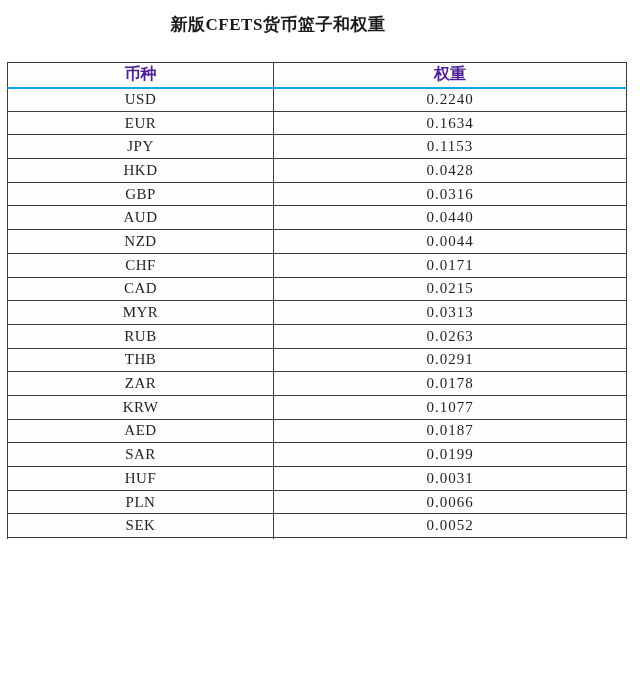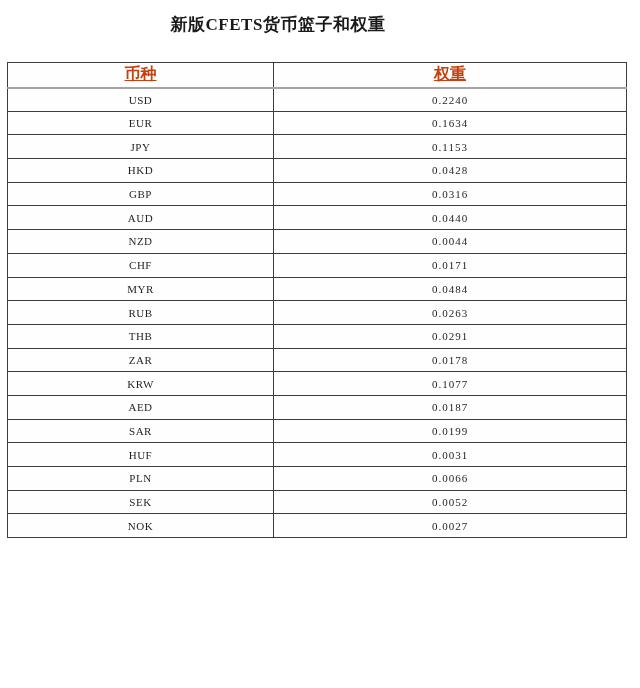--- a/index.html
+++ b/index.html
@@ -37,27 +37,26 @@
     border: 1px solid #3c3c3c;
     text-align: center;
     vertical-align: middle;
     overflow: hidden;
     white-space: nowrap;
   }
   table.basket th {
     height: 25px;
     font-size: 16px;
     font-weight: bold;
-    border-bottom: 2px solid #a3a3a3;
-    color: #c2410c;
-    text-decoration: underline;
+    border-bottom: 2px solid #0ea5e9;
+    color: #4c1d95;
   }
   table.basket td {
     height: 23.7px;
-    font-size: 11px;
+    font-size: 15px;
     font-weight: normal;
   }
   td.cell-currency { letter-spacing: 0.5px; }
   td.cell-weight   { letter-spacing: 1px; }
   col.col-currency { width: 266px; }
   col.col-weight   { width: 353px; }
 </style>
 </head>
 <body>
 
@@ -104,22 +103,26 @@
         </tr>
         <tr>
           <td class="cell-currency">NZD</td>
           <td class="cell-weight">0.0044</td>
         </tr>
         <tr>
           <td class="cell-currency">CHF</td>
           <td class="cell-weight">0.0171</td>
         </tr>
         <tr>
+          <td class="cell-currency">CAD</td>
+          <td class="cell-weight">0.0215</td>
+        </tr>
+        <tr>
           <td class="cell-currency">MYR</td>
-          <td class="cell-weight">0.0484</td>
+          <td class="cell-weight">0.0313</td>
         </tr>
         <tr>
           <td class="cell-currency">RUB</td>
           <td class="cell-weight">0.0263</td>
         </tr>
         <tr>
           <td class="cell-currency">THB</td>
           <td class="cell-weight">0.0291</td>
         </tr>
         <tr>

